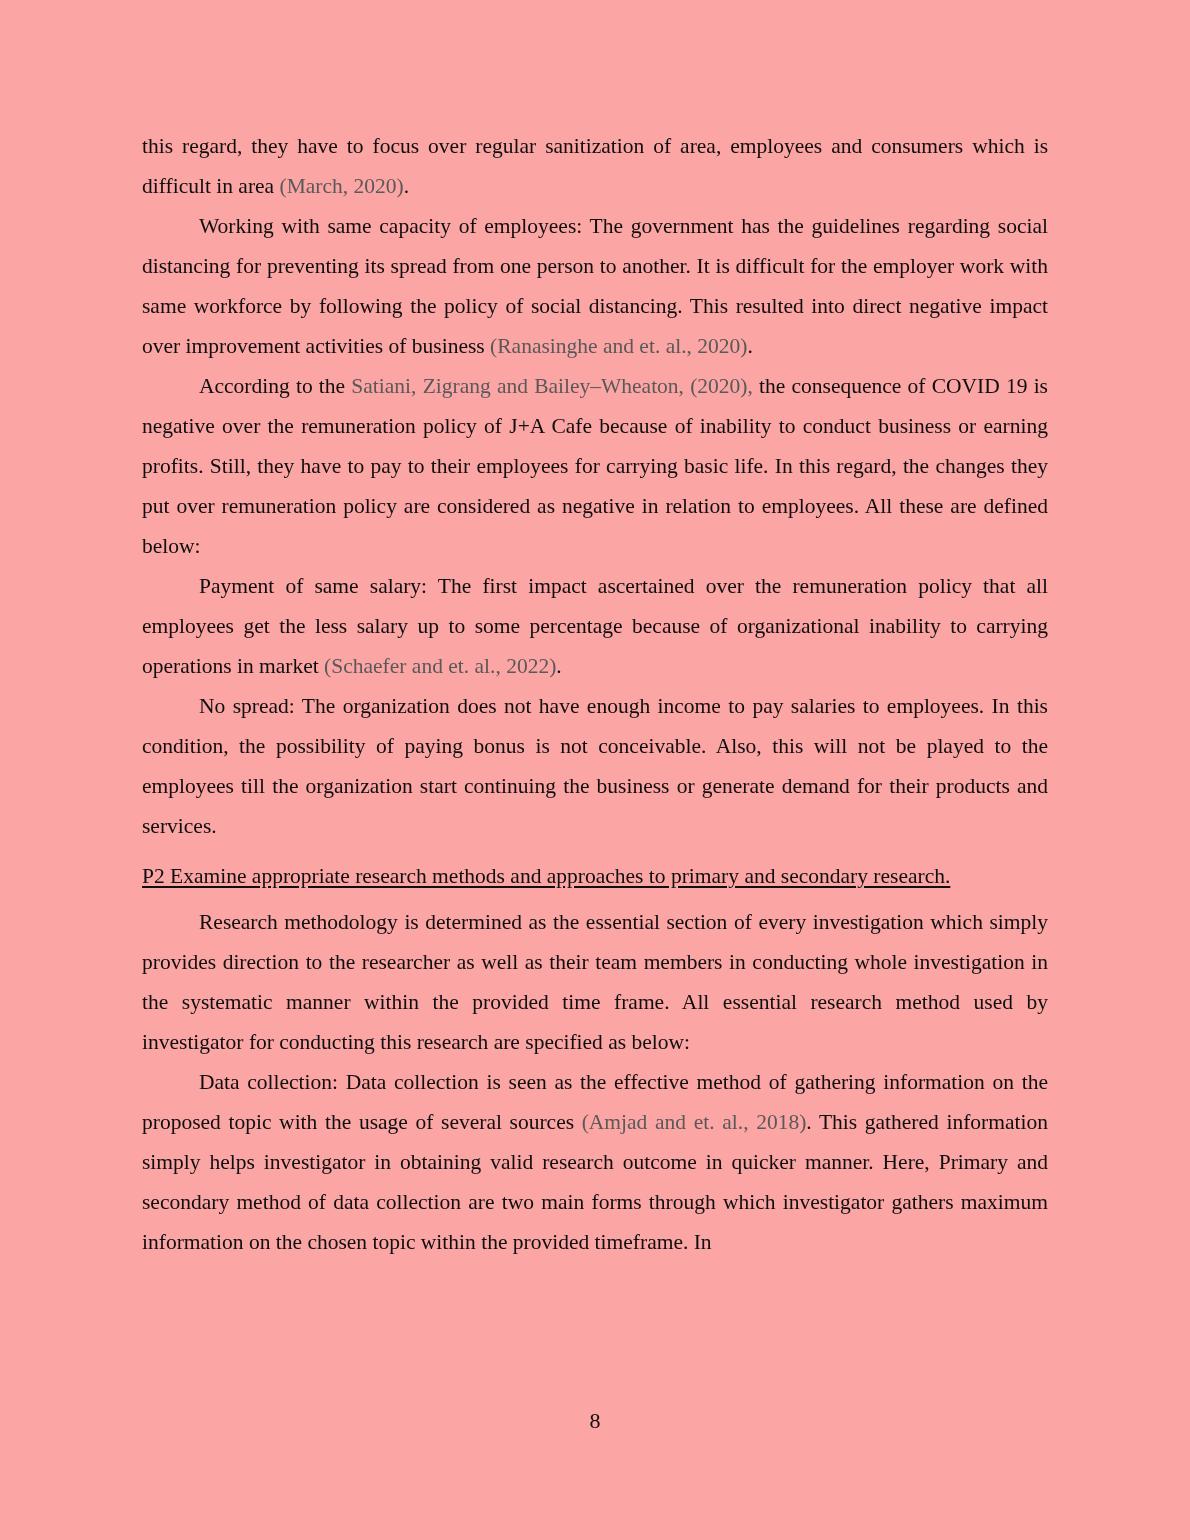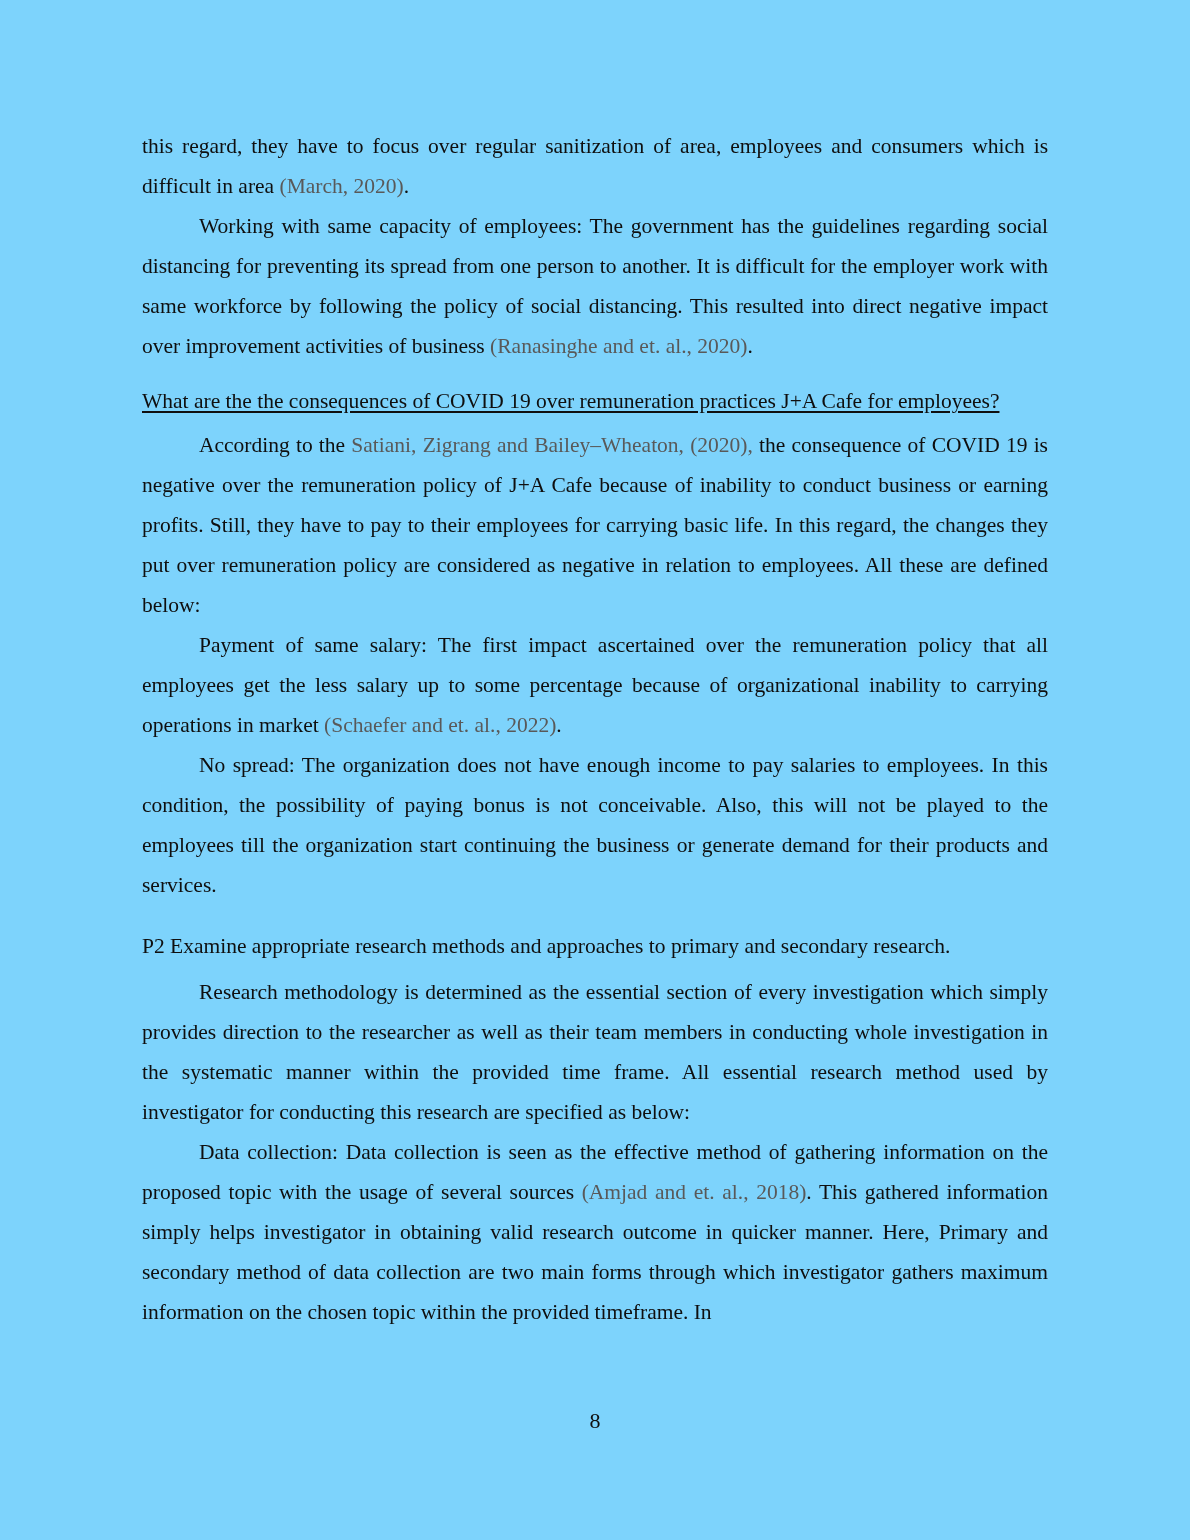--- a/index.html
+++ b/index.html
@@ -4,21 +4,21 @@
 <style>
   html, body {
     margin: 0;
     padding: 0;
     background: #ffffff;
   }
   .page {
     position: relative;
     width: 1190px;
     height: 1540px;
-    background: #7dd3fc;
+    background: #fca5a5;
     font-family: "Liberation Serif", "DejaVu Serif", serif;
     color: #0f0f0f;
     overflow: hidden;
   }
   .text-block {
     position: absolute;
     left: 142px;
     top: 126px;
     width: 906px;
     font-size: 21.5px;
@@ -37,24 +37,25 @@
   p.heading-hanging {
     text-decoration: underline;
     text-decoration-thickness: 1.5px;
     text-underline-offset: 3px;
     padding-left: 57px;
     text-indent: -57px;
     margin-top: 15px;
     margin-bottom: 4px;
   }
   p.heading-plain {
+    text-decoration: underline;
     text-decoration-thickness: 1.5px;
     text-underline-offset: 3px;
     text-indent: 0;
-    margin-top: 21px;
+    margin-top: 10px;
     margin-bottom: 6px;
   }
   .run-bold { font-weight: normal; }
   .run-cite { color: #595959; }
   .page-number {
     position: absolute;
     top: 1406px;
     left: 0;
     width: 100%;
     text-align: center;
@@ -63,21 +64,20 @@
     color: #0f0f0f;
   }
 </style>
 </head>
 <body>
 
 <div class="page">
   <div class="text-block" id="text-block">
       <p class="para-noindent"><span>this regard, they have to focus over regular sanitization of area, employees and consumers which is difficult in area </span><span class="run-cite">(March, 2020)</span><span>.</span></p>
       <p class="para"><span class="run-bold">Working with same capacity of employees: </span><span>The government has the guidelines regarding social distancing for preventing its spread from one person to another. It is difficult for the employer work with same workforce by following the policy of social distancing. This resulted into direct negative impact over improvement activities of business </span><span class="run-cite">(Ranasinghe and et. al., 2020)</span><span>.</span></p>
-      <p class="heading-hanging"><span>What are the the consequences of COVID 19 over remuneration practices J+A Cafe for employees?</span></p>
       <p class="para"><span>According to the </span><span class="run-cite">Satiani, Zigrang and Bailey–Wheaton, (2020),</span><span> the consequence of COVID 19 is negative over the remuneration policy of J+A Cafe because of inability to conduct business or earning profits. Still, they have to pay to their employees for carrying basic life. In this regard, the changes they put over remuneration policy are considered as negative in relation to employees. All these are defined below:</span></p>
       <p class="para"><span class="run-bold">Payment of same salary: </span><span>The first impact ascertained over the remuneration policy that all employees get the less salary up to some percentage because of organizational inability to carrying operations in market </span><span class="run-cite">(Schaefer and et. al., 2022)</span><span>.</span></p>
       <p class="para"><span class="run-bold">No spread: </span><span>The organization does not have enough income to pay salaries to employees. In this condition, the possibility of paying bonus is not conceivable. Also, this will not be played to the employees till the organization start continuing the business or generate demand for their products and services.</span></p>
       <p class="heading-plain"><span>P2 Examine appropriate research methods and approaches to primary and secondary research.</span></p>
       <p class="para"><span>Research methodology is determined as the essential section of every investigation which simply provides direction to the researcher as well as their team members in conducting whole investigation in the systematic manner within the provided time frame. All essential research method used by investigator for conducting this research are specified as below:</span></p>
       <p class="para"><span class="run-bold">Data collection: </span><span>Data collection is seen as the effective method of gathering information on the proposed topic with the usage of several sources </span><span class="run-cite">(Amjad and et. al., 2018)</span><span>. This gathered information simply helps investigator in obtaining valid research outcome in quicker manner. Here, Primary and secondary method of data collection are two main forms through which investigator gathers maximum information on the chosen topic within the provided timeframe. In</span></p>
     </div>
   <div class="page-number">8</div>
 </div>
 

